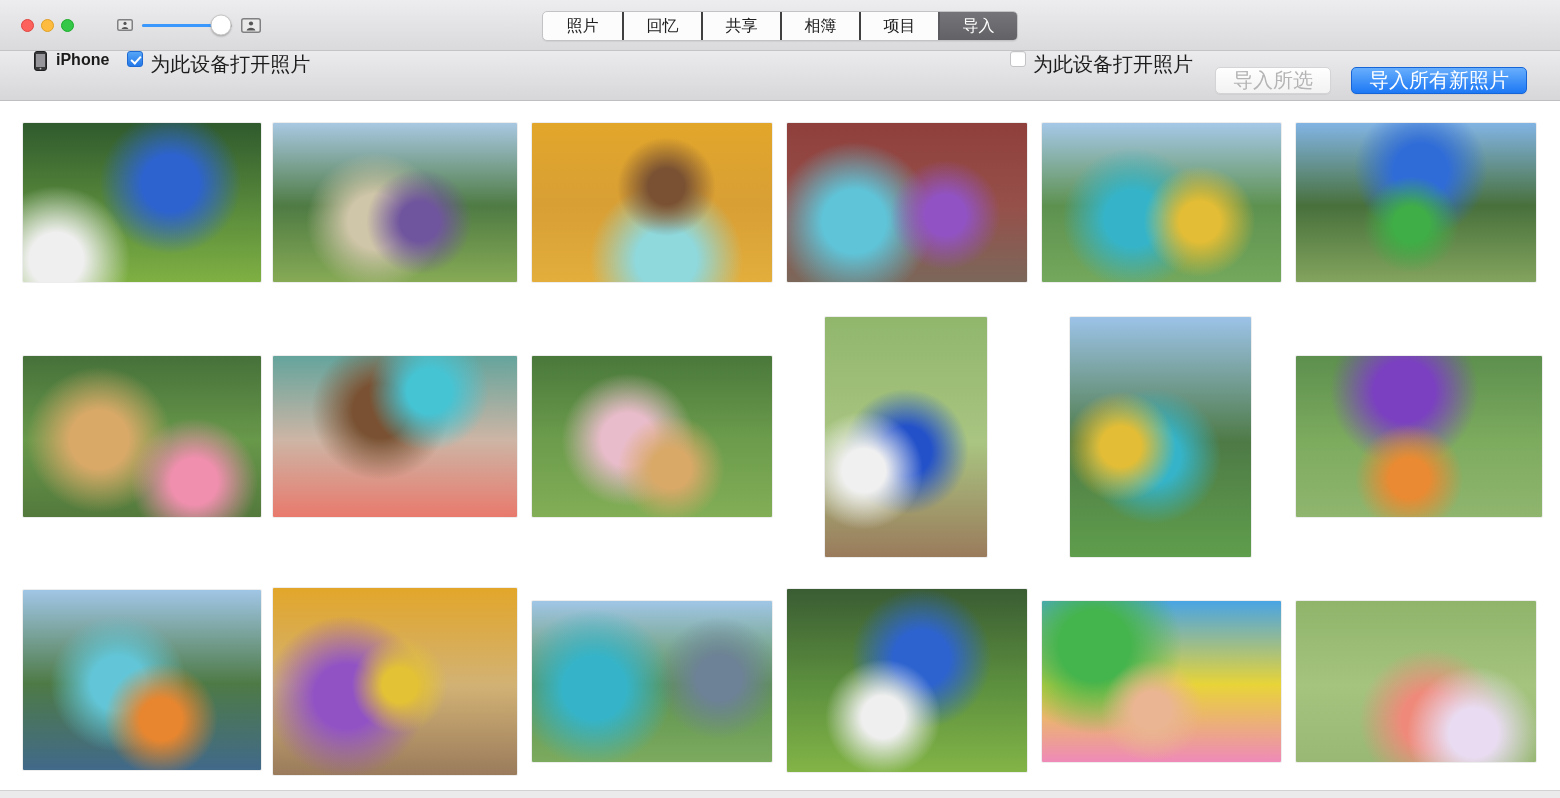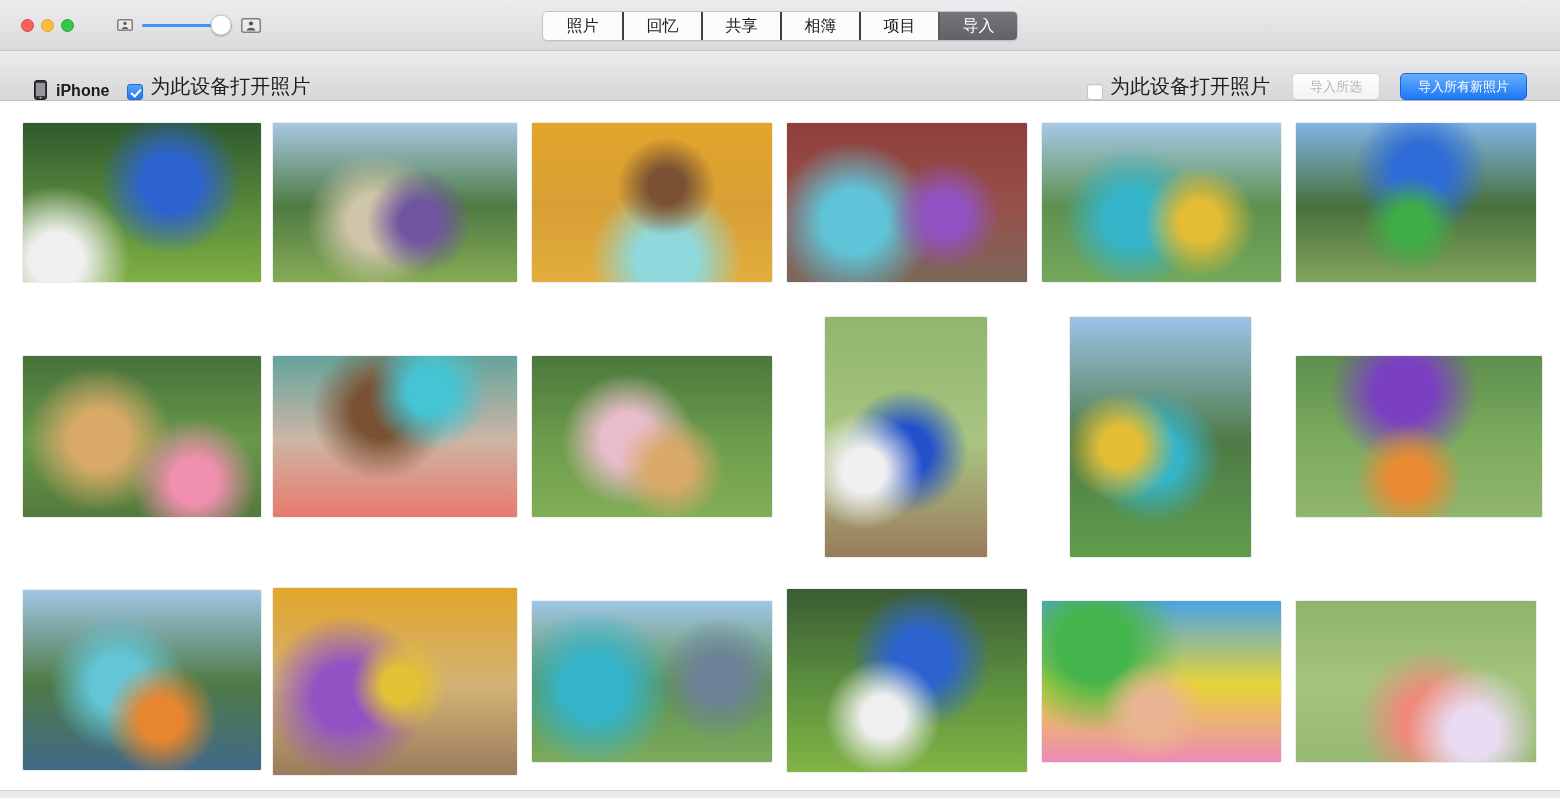--- a/index.html
+++ b/index.html
@@ -28,32 +28,32 @@
   .tab-group { position:absolute; left:50%; top:11px; transform:translateX(-50%); height:30px;
     display:flex; border:1px solid #c2c3c5; border-radius:5px; overflow:hidden; background:#fcfcfc;
     box-shadow:0 1px 1px rgba(0,0,0,.06); }
   .seg { width:79px; line-height:28px; font-size:16px; color:#202020; text-align:center;
     border-left:2px solid #404040; cursor:default; white-space:nowrap; }
   .seg:first-child { border-left:none; }
   .seg.selected { background:linear-gradient(#757579,#626266); color:#fff; border-left-color:#5c5c60; }
 
   
   .import-bar { height:50px; background:linear-gradient(#ebebed,#d7d7d9);
-    border-bottom:1px solid #bfbfc1; display:flex; align-items:flex-end; padding:0 33px 0 34px; }
+    border-bottom:1px solid #bfbfc1; display:flex; align-items:flex-start; padding:0 33px 0 34px; }
   .device-label { font-size:16px; font-weight:bold; color:#1a1a1a; margin-left:9px; }
   .checkbox { width:16px; height:16px; border-radius:3px; position:relative; flex:0 0 auto;
     background:#fff; border:1px solid #c3c3c5; box-shadow:inset 0 1px 1px rgba(0,0,0,.06); }
   .checkbox.checked { background:linear-gradient(#55a5f7,#2478e8); border:1px solid #1e6ad2; box-shadow:none; }
   .checkbox.checked::after { content:""; position:absolute; left:5px; top:2px; width:4px; height:8px;
     border:solid #fff; border-width:0 2px 2px 0; transform:rotate(42deg); }
   .cb-label { font-size:20px; color:#1c1c1c; margin-left:7px; white-space:nowrap; }
   .spacer-grow { flex:1 1 auto; }
-  .btn { height:27px; padding:0 17px; border-radius:5px; font-size:13px; display:flex; align-items:center;
+  .btn { height:27px; padding:0 17px; border-radius:5px; font-size:20px; display:flex; align-items:center;
     background:linear-gradient(#ffffff,#f2f2f2); border:1px solid #d4d4d6; color:#1c1c1c;
-    box-shadow:0 1px 1px rgba(0,0,0,.05); white-space:nowrap; }
+    box-shadow:0 1px 1px rgba(0,0,0,.05); white-space:nowrap;margin-top:16px; }
   .btn.disabled { color:#b4b4b6; }
   .btn.primary { background:linear-gradient(#67aefc,#1d78f5); border:1px solid #1565d8; color:#fff; }
   .ml18 { margin-left:18px; } .ml20 { margin-left:20px; } .ml22 { margin-left:22px; }
 
   
   .grid { position:relative; width:1560px; height:689px; background:#fff; overflow:hidden; }
   .photo { position:absolute; border-radius:1px; box-shadow:0 0 0 1px rgba(0,0,0,.07); }
 
   .bottom-strip { height:8px; background:#ebebeb; border-top:1px solid #d2d2d2; }
 </style>

